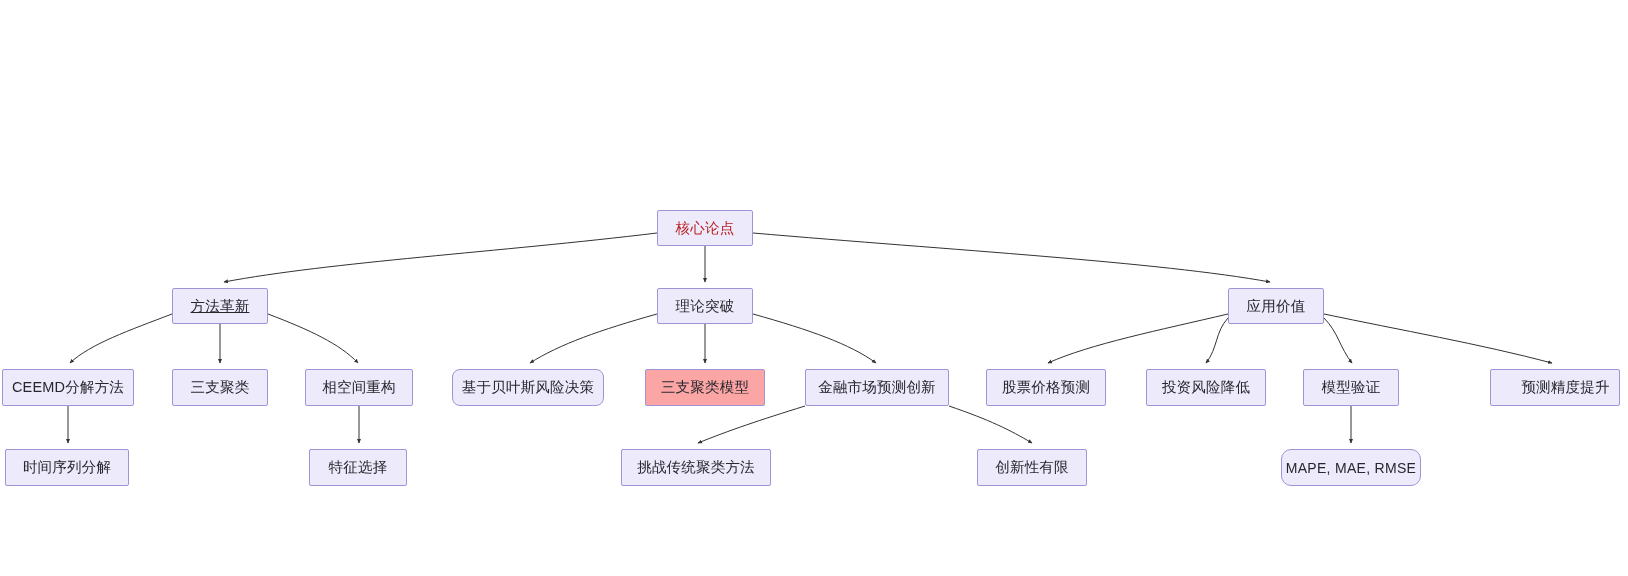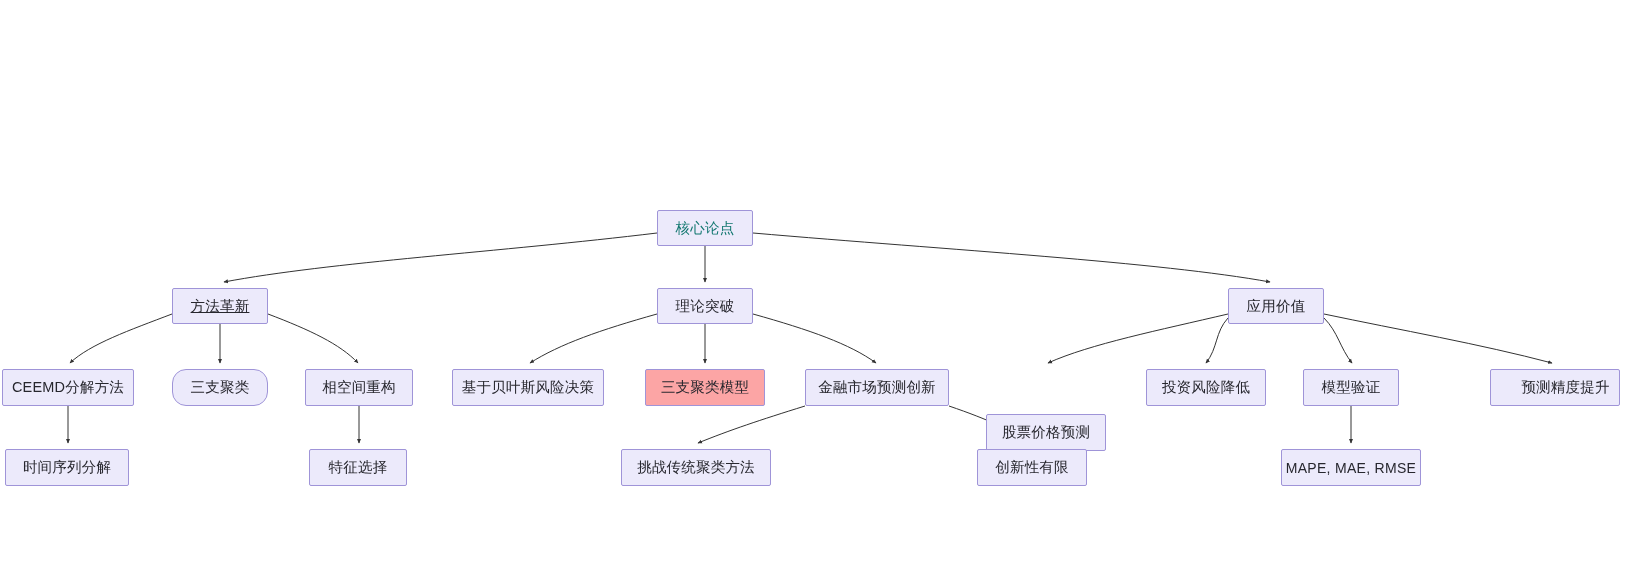--- a/index.html
+++ b/index.html
@@ -78,51 +78,51 @@
         <path d="M 1324,314 C 1400,330 1480,344 1552,363" marker-end="url(#arrow)"></path>
         <path d="M 68,406 L 68,443" marker-end="url(#arrow)"></path>
         <path d="M 359,406 L 359,443" marker-end="url(#arrow)"></path>
         <path d="M 805,406 C 760,420 730,430 698,443" marker-end="url(#arrow)"></path>
         <path d="M 949,406 C 990,420 1010,430 1032,443" marker-end="url(#arrow)"></path>
         <path d="M 1351,406 L 1351,443" marker-end="url(#arrow)"></path>
       </g>
   </svg>
 
   <div id="node-layer">
-      <div class="node" style="left: 657px; top: 210px; width: 96px; height: 36px; background: rgb(236, 234, 251); border-color: rgb(159, 148, 216); color: #0f766e;">
+      <div class="node" style="left: 657px; top: 210px; width: 96px; height: 36px; background: rgb(236, 234, 251); border-color: rgb(159, 148, 216); color: #b91c1c;">
         <span class="label">核心论点</span>
       </div>
       <div class="node" style="left: 172px; top: 288px; width: 96px; height: 36px; background: rgb(236, 234, 251); border-color: rgb(159, 148, 216); color: rgb(39, 39, 46); text-decoration: underline;">
         <span class="label">方法革新</span>
       </div>
       <div class="node" style="left: 657px; top: 288px; width: 96px; height: 36px; background: rgb(236, 234, 251); border-color: rgb(159, 148, 216); color: rgb(39, 39, 46);">
         <span class="label">理论突破</span>
       </div>
       <div class="node" style="left: 1228px; top: 288px; width: 96px; height: 36px; background: rgb(236, 234, 251); border-color: rgb(159, 148, 216); color: rgb(39, 39, 46);">
         <span class="label">应用价值</span>
       </div>
       <div class="node" style="left: 2px; top: 369px; width: 132px; height: 37px; background: rgb(236, 234, 251); border-color: rgb(159, 148, 216); color: rgb(39, 39, 46);">
         <span class="label">CEEMD分解方法</span>
       </div>
-      <div class="node" style="left: 172px; top: 369px; width: 96px; height: 37px; background: rgb(236, 234, 251); border-color: rgb(159, 148, 216); color: rgb(39, 39, 46); border-radius: 14px;">
+      <div class="node" style="left: 172px; top: 369px; width: 96px; height: 37px; background: rgb(236, 234, 251); border-color: rgb(159, 148, 216); color: rgb(39, 39, 46);">
         <span class="label">三支聚类</span>
       </div>
       <div class="node" style="left: 305px; top: 369px; width: 108px; height: 37px; background: rgb(236, 234, 251); border-color: rgb(159, 148, 216); color: rgb(39, 39, 46);">
         <span class="label">相空间重构</span>
       </div>
-      <div class="node" style="left: 452px; top: 369px; width: 152px; height: 37px; background: rgb(236, 234, 251); border-color: rgb(159, 148, 216); color: rgb(39, 39, 46);">
+      <div class="node" style="left: 452px; top: 369px; width: 152px; height: 37px; background: rgb(236, 234, 251); border-color: rgb(159, 148, 216); color: rgb(39, 39, 46); border-radius: 8px;">
         <span class="label">基于贝叶斯风险决策</span>
       </div>
       <div class="node" style="left: 645px; top: 369px; width: 120px; height: 37px; background: #fca5a5; border-color: rgb(159, 148, 216); color: rgb(39, 39, 46);">
         <span class="label">三支聚类模型</span>
       </div>
       <div class="node" style="left: 805px; top: 369px; width: 144px; height: 37px; background: rgb(236, 234, 251); border-color: rgb(159, 148, 216); color: rgb(39, 39, 46);">
         <span class="label">金融市场预测创新</span>
       </div>
-      <div class="node" style="left: 986px; top: 369px; width: 120px; height: 37px; background: rgb(236, 234, 251); border-color: rgb(159, 148, 216); color: rgb(39, 39, 46); margin-top: 45px;">
+      <div class="node" style="left: 986px; top: 369px; width: 120px; height: 37px; background: rgb(236, 234, 251); border-color: rgb(159, 148, 216); color: rgb(39, 39, 46);">
         <span class="label">股票价格预测</span>
       </div>
       <div class="node" style="left: 1146px; top: 369px; width: 120px; height: 37px; background: rgb(236, 234, 251); border-color: rgb(159, 148, 216); color: rgb(39, 39, 46);">
         <span class="label">投资风险降低</span>
       </div>
       <div class="node" style="left: 1303px; top: 369px; width: 96px; height: 37px; background: rgb(236, 234, 251); border-color: rgb(159, 148, 216); color: rgb(39, 39, 46);">
         <span class="label">模型验证</span>
       </div>
       <div class="node" style="left: 1490px; top: 369px; width: 130px; height: 37px; background: rgb(236, 234, 251); border-color: rgb(159, 148, 216); color: rgb(39, 39, 46); padding-left: 21px;">
         <span class="label">预测精度提升</span>
@@ -132,18 +132,18 @@
       </div>
       <div class="node" style="left: 309px; top: 449px; width: 98px; height: 37px; background: rgb(236, 234, 251); border-color: rgb(159, 148, 216); color: rgb(39, 39, 46);">
         <span class="label">特征选择</span>
       </div>
       <div class="node" style="left: 621px; top: 449px; width: 150px; height: 37px; background: rgb(236, 234, 251); border-color: rgb(159, 148, 216); color: rgb(39, 39, 46); text-align: right;">
         <span class="label">挑战传统聚类方法</span>
       </div>
       <div class="node" style="left: 977px; top: 449px; width: 110px; height: 37px; background: rgb(236, 234, 251); border-color: rgb(159, 148, 216); color: rgb(39, 39, 46);">
         <span class="label">创新性有限</span>
       </div>
-      <div class="node latin" style="left: 1281px; top: 449px; width: 140px; height: 37px; background: rgb(236, 234, 251); border-color: rgb(159, 148, 216); color: rgb(39, 39, 46);">
+      <div class="node latin" style="left: 1281px; top: 449px; width: 140px; height: 37px; background: rgb(236, 234, 251); border-color: rgb(159, 148, 216); color: rgb(39, 39, 46); border-radius: 10px;">
         <span class="label">MAPE, MAE, RMSE</span>
       </div>
     </div>
 
 </div>
 
 </body></html>

